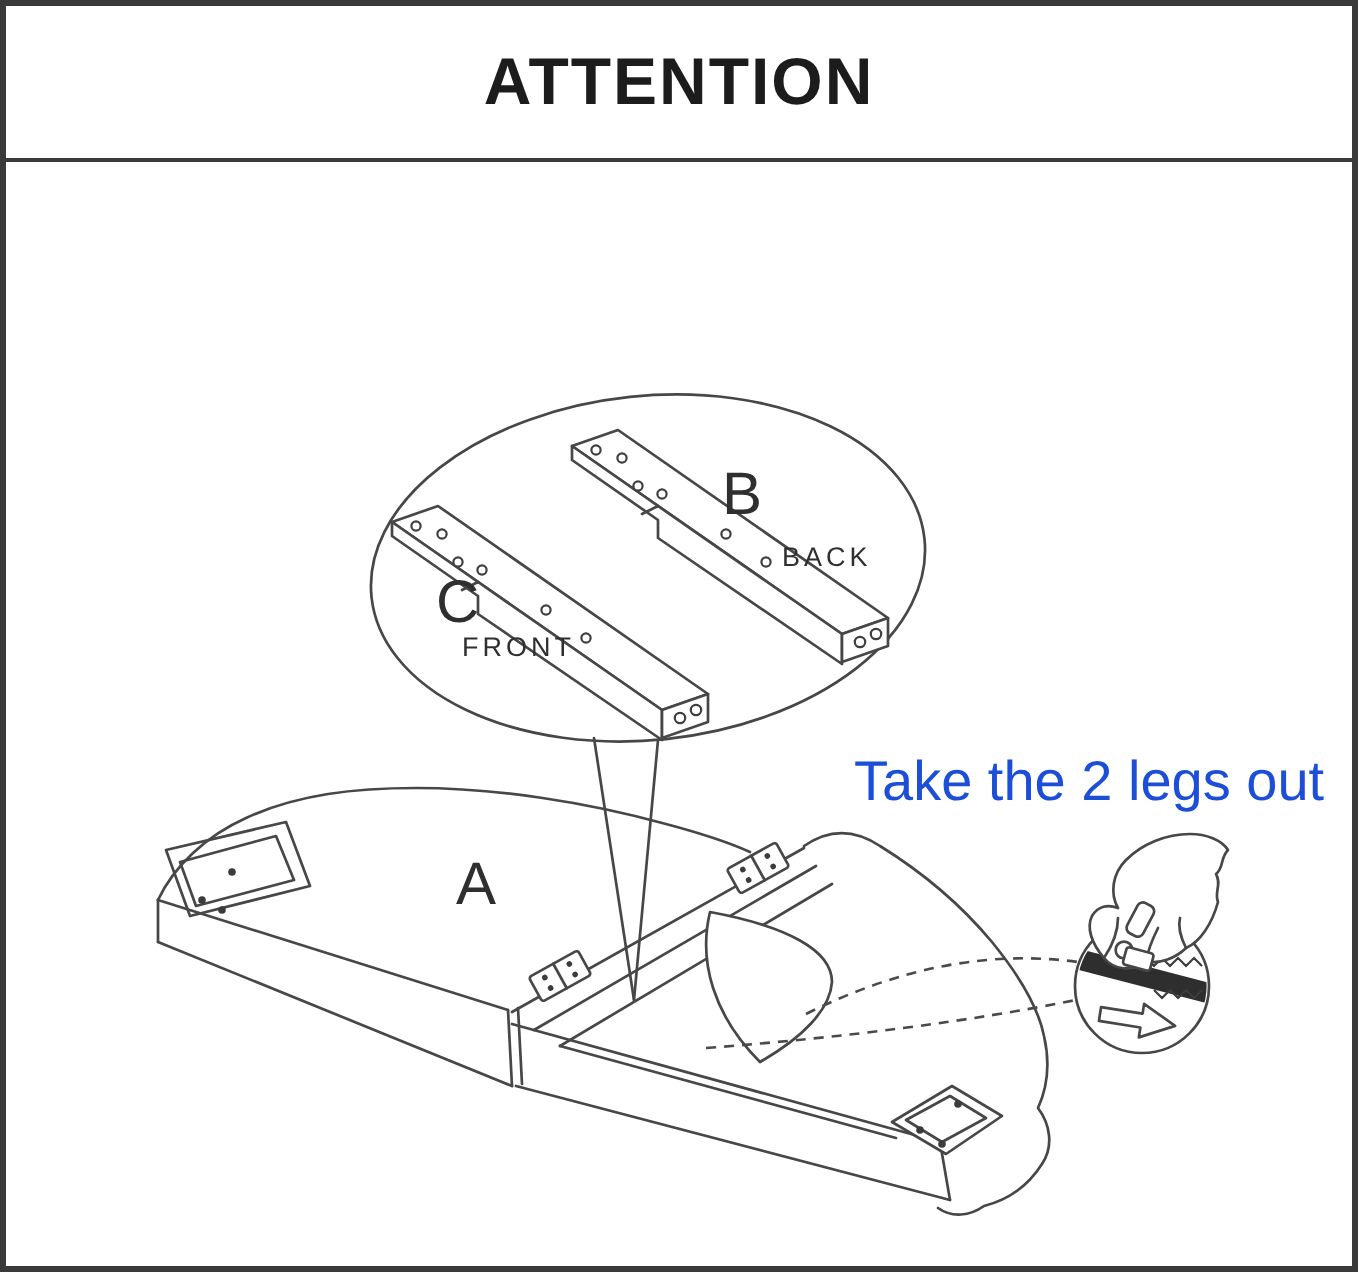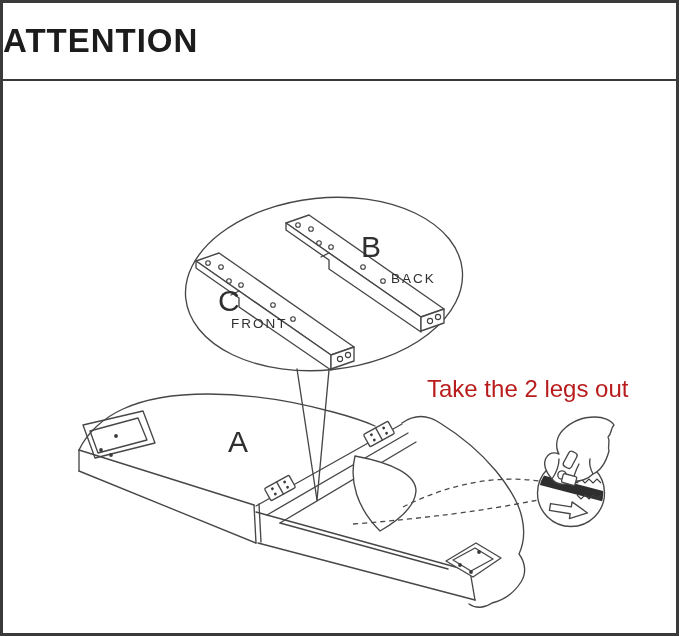--- a/index.html
+++ b/index.html
@@ -4,32 +4,32 @@
 <style>
   html,body{margin:0;padding:0;background:#fff;}
   .page{
     position:relative;width:679px;height:636px;box-sizing:border-box;
     border:3px solid #3a3a3a;background:#fff;overflow:hidden;
     font-family:"Liberation Sans",sans-serif;color:#1b1b1b;
   }
   .header{
     position:absolute;left:0;top:0;width:100%;height:78px;
     box-sizing:border-box;border-bottom:2px solid #3a3a3a;
-    display:flex;align-items:center;
+    display:flex;align-items:center;justify-content:center;
   }
   .title{
     font-size:33px;font-weight:bold;letter-spacing:1px;color:#1c1c1c;margin:0;
   }
   .reminder{
     position:absolute;left:7px;top:112px;margin:0;width:650px;
     font-size:16px;line-height:20px;color:#161616;
   }
   .instruction{
     position:absolute;left:424px;top:372px;margin:0;
-    font-size:24px;color:#b91c1c;white-space:nowrap;
+    font-size:28px;color:#1d4ed8;white-space:nowrap;
   }
   svg.diagram{position:absolute;left:0;top:0;pointer-events:none;}
   .s{stroke:#474747;fill:none;stroke-width:1.35;stroke-linejoin:round;stroke-linecap:round;}
   .sw{stroke:#474747;fill:#ffffff;stroke-width:1.35;stroke-linejoin:round;stroke-linecap:round;}
   .hole{stroke:#3f3f3f;fill:#ffffff;stroke-width:1.1;}
   .dot{fill:#3b3b3b;stroke:none;}
   .dash{stroke:#4a4a4a;fill:none;stroke-width:1.3;stroke-dasharray:5 4;}
   .lblBig{font-family:"Liberation Sans",sans-serif;font-size:30px;fill:#2f2f2f;}
   .lblSmall{font-family:"Liberation Sans",sans-serif;font-size:13.5px;fill:#2f2f2f;letter-spacing:2px;}
   .zipband{fill:#2e2e2e;stroke:none;}

